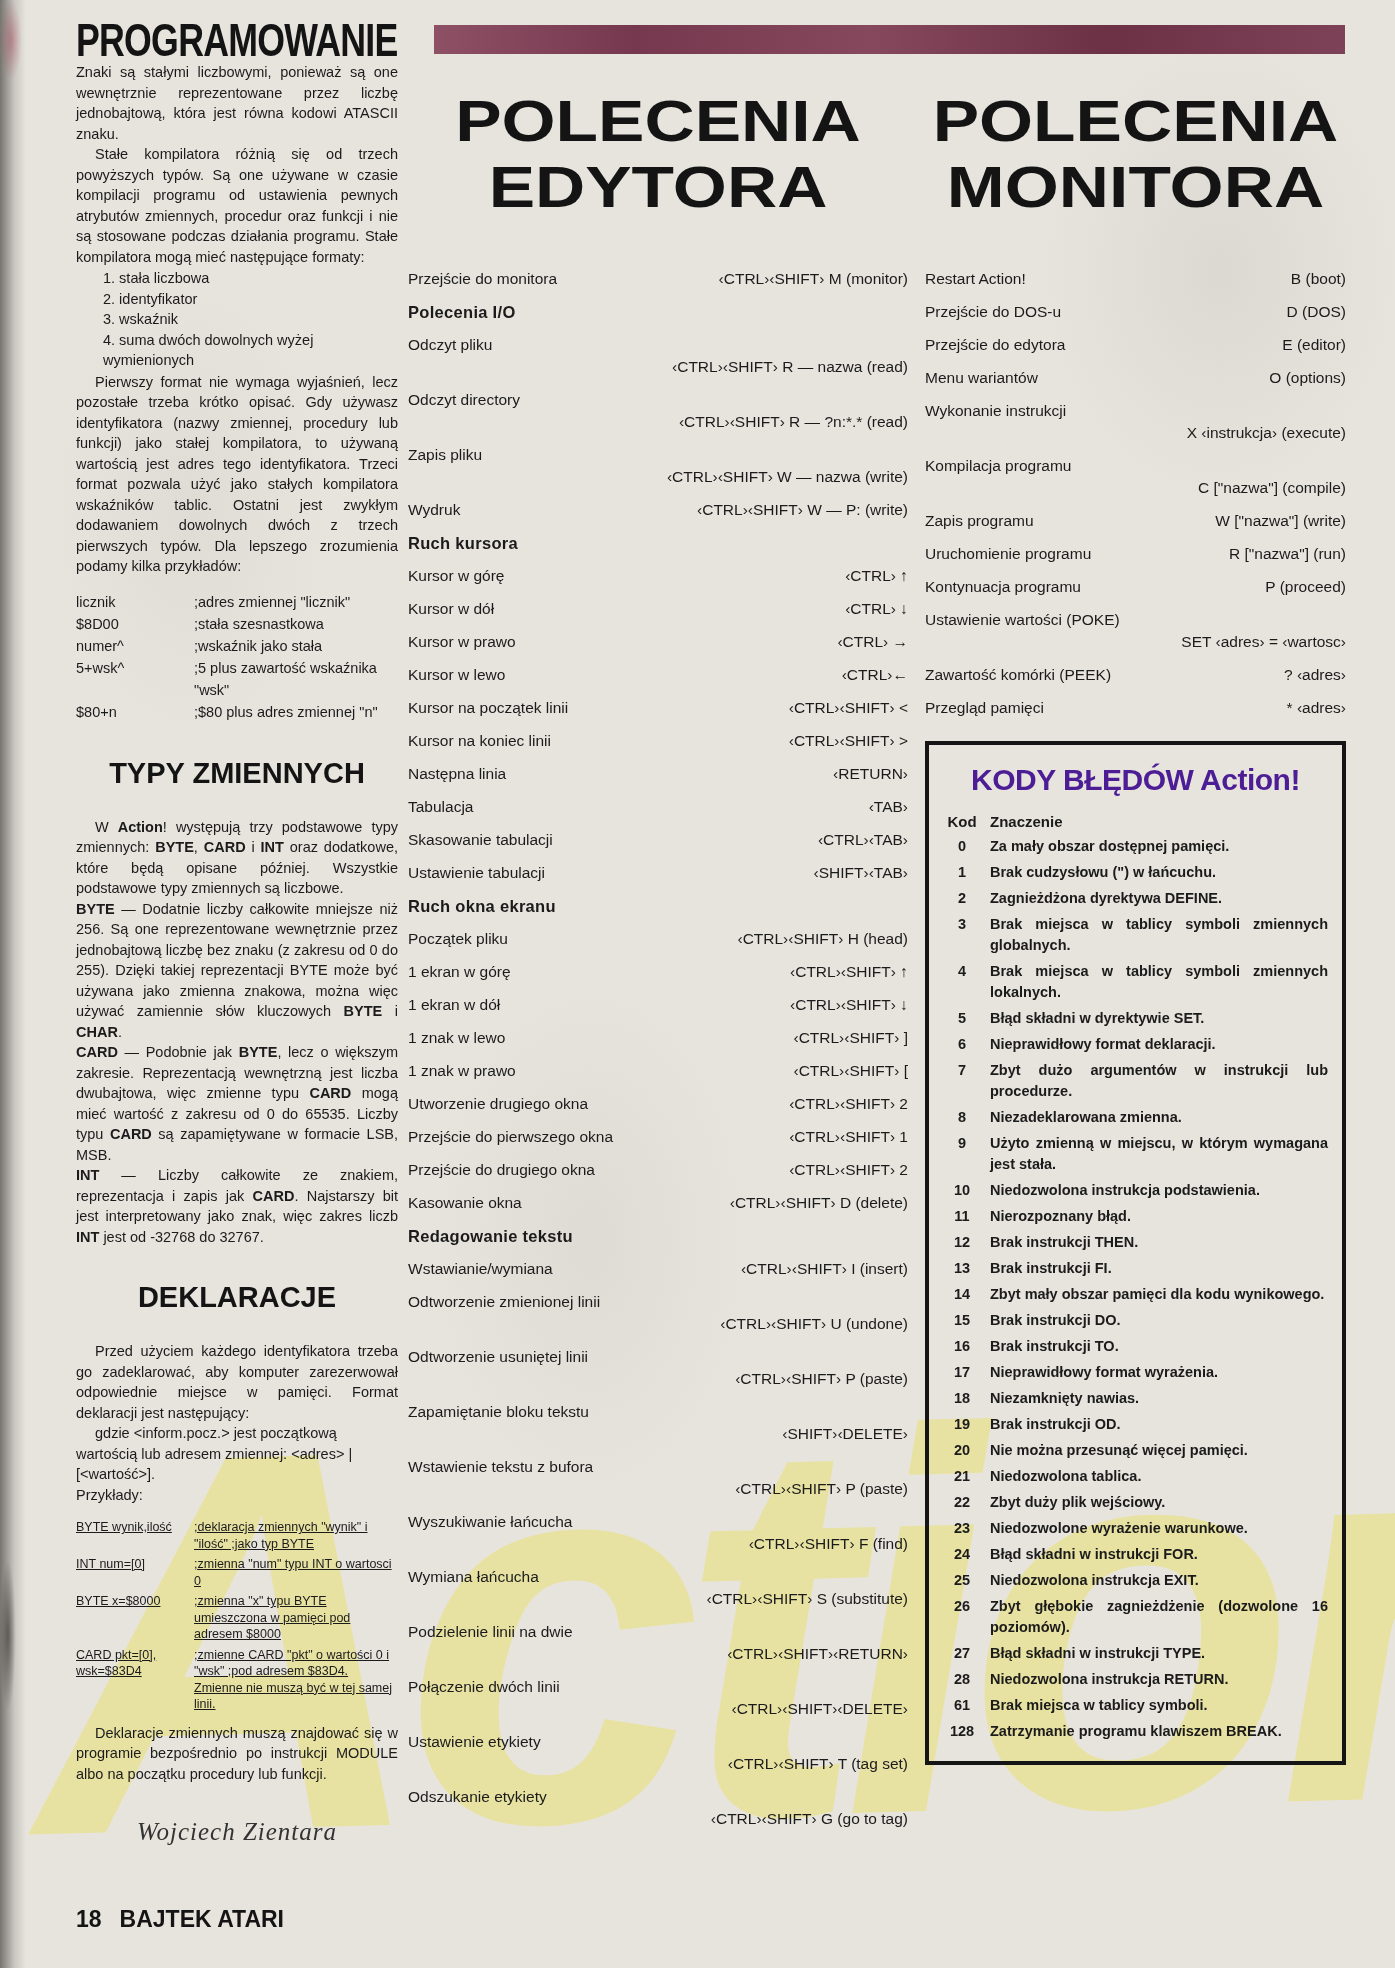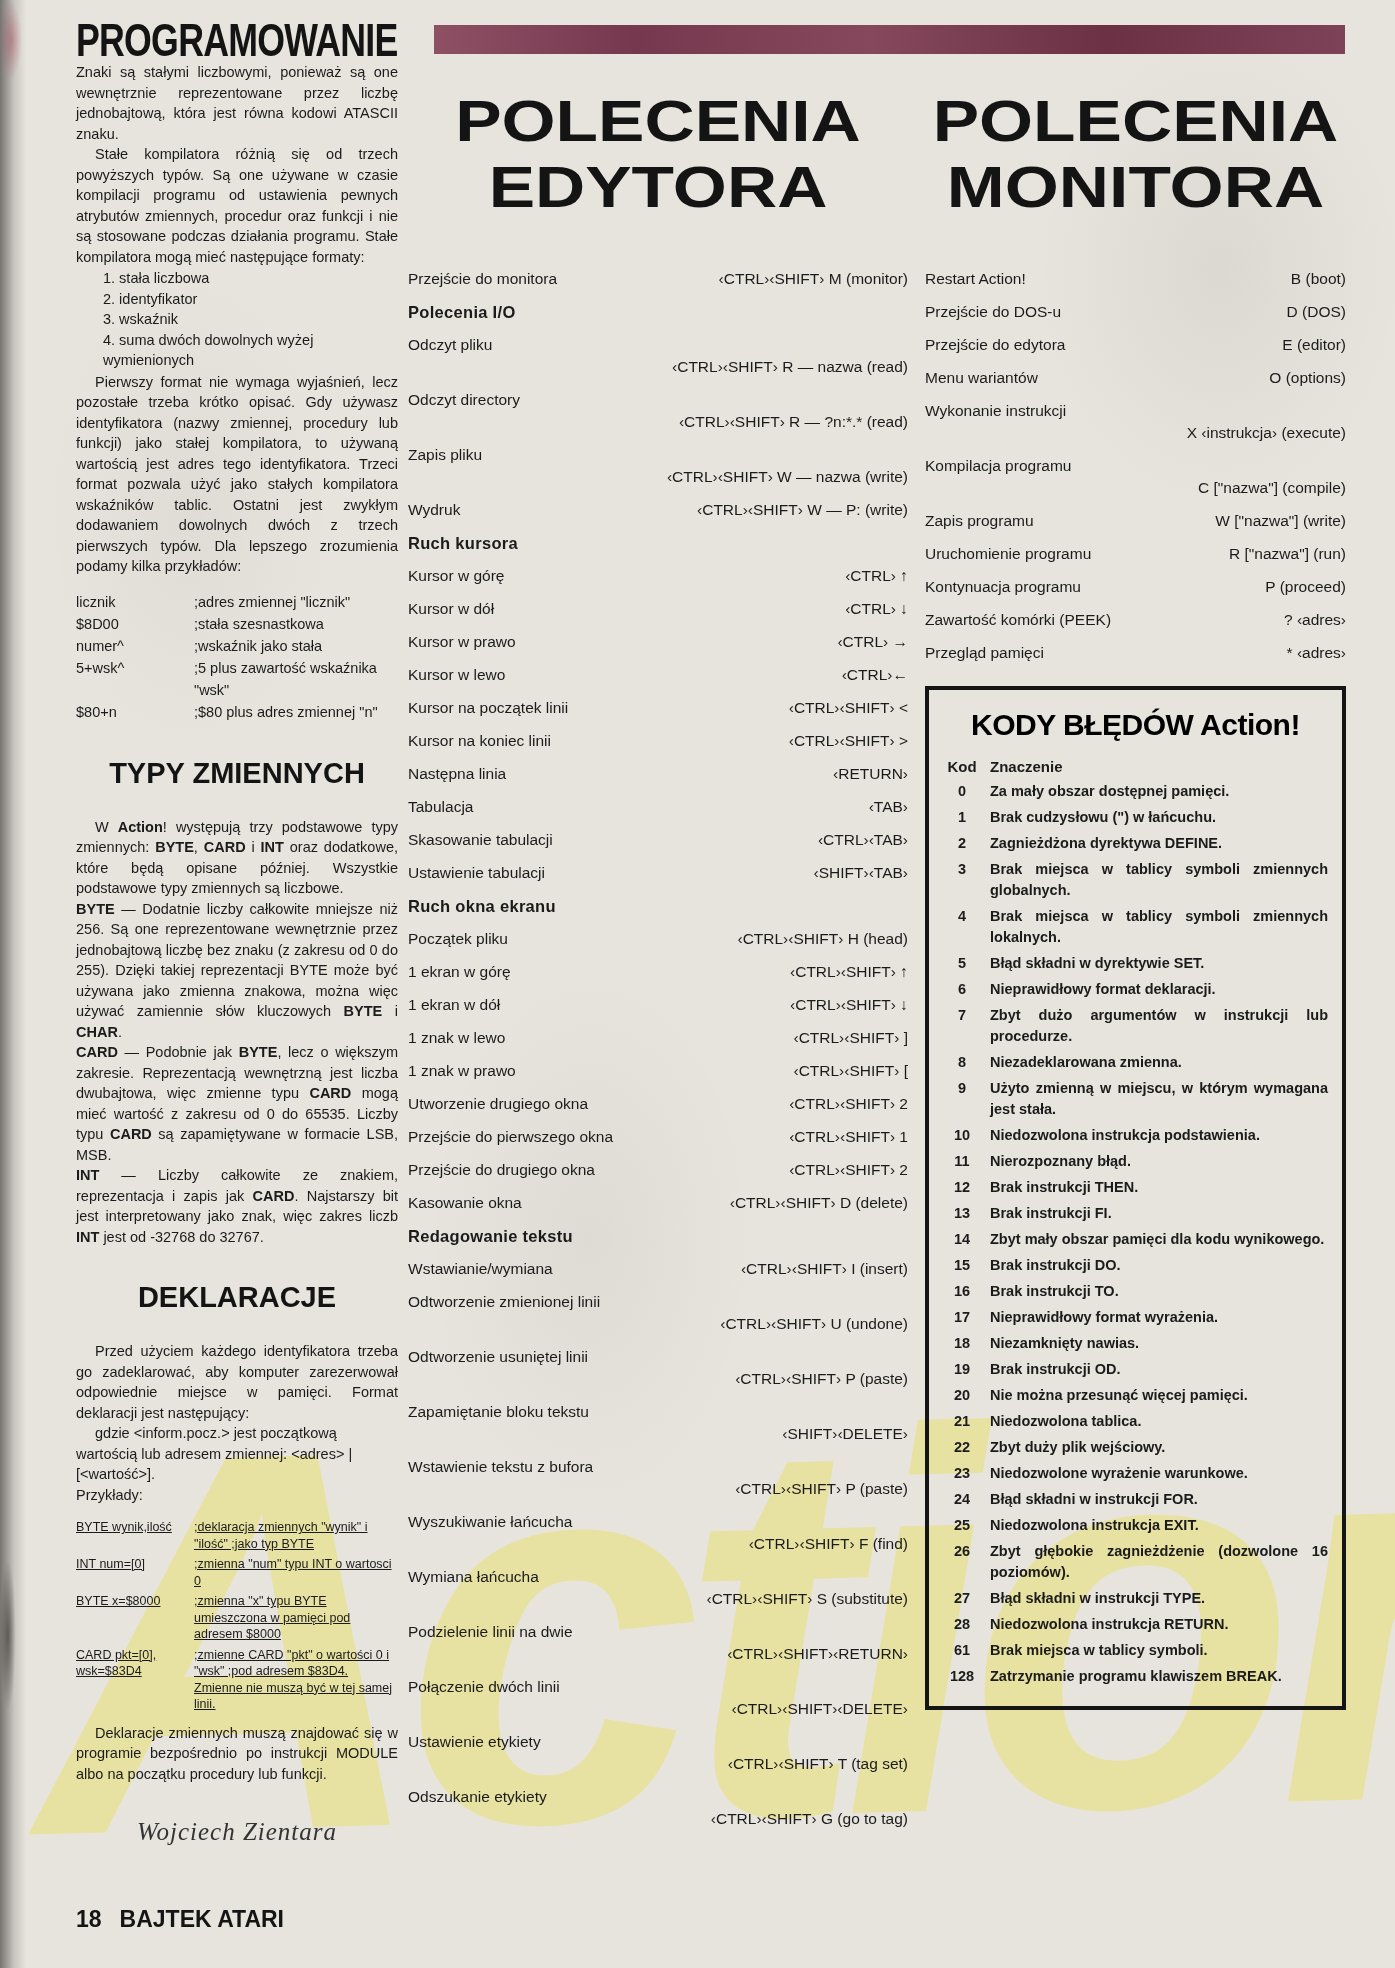--- a/index.html
+++ b/index.html
@@ -46,21 +46,21 @@
   .author{font-family:"Liberation Serif",serif;font-style:italic;font-size:25px;letter-spacing:1px;
         text-align:center;margin-top:34px;color:#333;}
 
   .khead{font-size:16.5px;font-weight:bold;line-height:22px;margin-bottom:11px;letter-spacing:.3px;}
   .krow{font-size:15.5px;line-height:22px;margin-bottom:11px;}
   .krow.single{display:flex;justify-content:space-between;}
   .krow.single .lbl{padding-right:8px;}
   .krow .combo2{text-align:right;}
 
   .errbox{border:4px solid #151515;margin-top:22px;padding:12px 14px 14px;}
-  .errtitle{text-align:center;font-weight:bold;font-size:30px;margin:6px 0 16px;letter-spacing:-.5px;color:#000000;}
+  .errtitle{text-align:center;font-weight:bold;font-size:30px;margin:6px 0 16px;letter-spacing:-.5px;color:#4c1d95;}
   .errhead{display:flex;font-weight:bold;font-size:15px;margin-bottom:6px;}
   .err{display:flex;font-weight:bold;font-size:14.5px;line-height:21px;margin-bottom:5px;text-align:justify;}
   .num{flex:0 0 38px;text-align:center;margin-right:9px;}
   .txt{flex:1;}
 
   .footer{position:absolute;left:76px;top:1906px;z-index:2;font-size:23px;font-weight:bold;color:#141414;text-align:center;}
   .footer .pgnum{margin-right:18px;}
 </style>
 </head>
 <body>
@@ -326,20 +326,24 @@
           <span class="cmb">W ["nazwa"] (write)</span>
         </div>
         <div class="krow single">
           <span class="lbl">Uruchomienie programu</span>
           <span class="cmb">R ["nazwa"] (run)</span>
         </div>
         <div class="krow single">
           <span class="lbl">Kontynuacja programu</span>
           <span class="cmb">P (proceed)</span>
         </div>
+        <div class="krow">
+          <div class="lbl">Ustawienie wartości (POKE)</div>
+          <div class="combo2">SET ‹adres› = ‹wartosc›</div>
+        </div>
         <div class="krow single">
           <span class="lbl">Zawartość komórki (PEEK)</span>
           <span class="cmb">? ‹adres›</span>
         </div>
         <div class="krow single">
           <span class="lbl">Przegląd pamięci</span>
           <span class="cmb">* ‹adres›</span>
         </div>
       </div>
 

